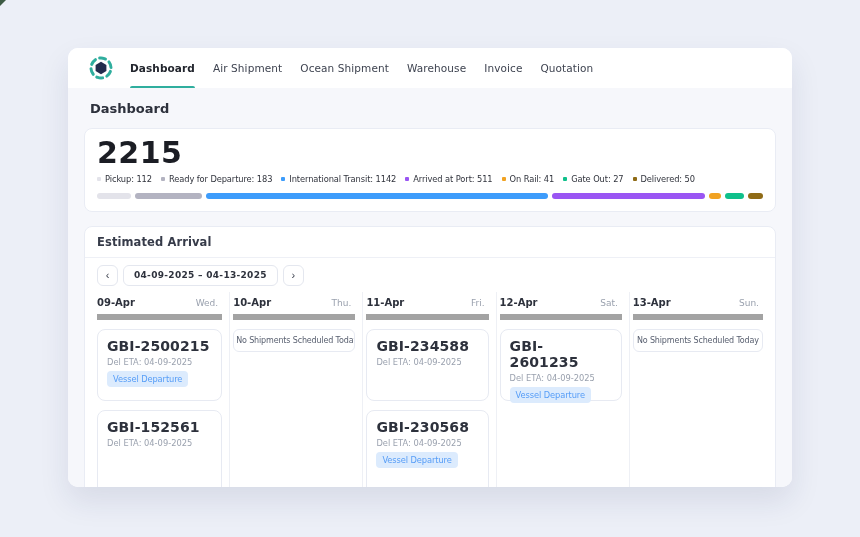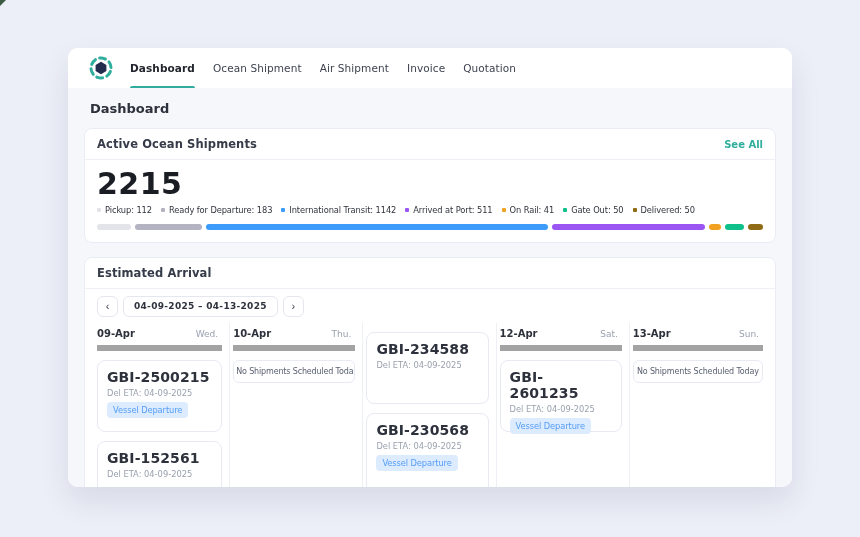--- a/index.html
+++ b/index.html
@@ -92,42 +92,41 @@
       <svg viewBox="0 0 26 26" width="26" height="26">
         <circle cx="13" cy="13" r="10" fill="none" stroke="#2fae9e" stroke-width="3" stroke-dasharray="6 4.5" stroke-linecap="round" transform="rotate(20 13 13)"></circle>
         <polygon points="13,6.8 18.4,9.9 18.4,16.1 13,19.2 7.6,16.1 7.6,9.9" fill="#232c4d"></polygon>
       </svg>
     </div>
     <div class="nav-items">
         <div class="nav-item active">
           <span>Dashboard</span>
         </div>
         <div class="nav-item">
+          <span>Air Shipment</span>
+        </div>
+        <div class="nav-item">
           <span>Ocean Shipment</span>
         </div>
         <div class="nav-item">
-          <span>Air Shipment</span>
+          <span>Warehouse</span>
         </div>
         <div class="nav-item">
           <span>Invoice</span>
         </div>
         <div class="nav-item">
           <span>Quotation</span>
         </div>
       </div>
   </div>
 
   <div class="content">
     <div class="page-title">Dashboard</div>
 
     <div class="card" id="shipments-card">
-      <div class="card-header">
-        <span class="card-title">Active Ocean Shipments</span>
-        <span class="see-all">See All</span>
-      </div>
       <div class="shipments-body">
         <div class="total">2215</div>
         <div class="legend">
             <div class="legend-item">
     <span class="legend-dot" style="background: rgb(227, 227, 234);"></span>
     <span>Pickup: 112</span>
   </div>
             <div class="legend-item">
     <span class="legend-dot" style="background: rgb(179, 179, 193);"></span>
     <span>Ready for Departure: 183</span>
@@ -139,21 +138,21 @@
             <div class="legend-item">
     <span class="legend-dot" style="background: rgb(154, 85, 243);"></span>
     <span>Arrived at Port: 511</span>
   </div>
             <div class="legend-item">
     <span class="legend-dot" style="background: rgb(241, 162, 34);"></span>
     <span>On Rail: 41</span>
   </div>
             <div class="legend-item">
     <span class="legend-dot" style="background: rgb(15, 192, 139);"></span>
-    <span>Gate Out: 50</span>
+    <span>Gate Out: 27</span>
   </div>
             <div class="legend-item">
     <span class="legend-dot" style="background: rgb(143, 107, 22);"></span>
     <span>Delivered: 50</span>
   </div>
           </div>
         <div class="bar">
             <div class="bar-seg" style="flex-grow: 112; background: rgb(227, 227, 234);"></div>
             <div class="bar-seg" style="flex-grow: 225; background: rgb(179, 179, 193);"></div>
             <div class="bar-seg" style="flex-grow: 1142; background: rgb(61, 156, 251);"></div>
@@ -196,20 +195,24 @@
   </div>
           </div>
           <div class="day-col">
     <div class="day-head">
       <span class="day-date">10-Apr</span>
       <span class="day-wd">Thu.</span>
     </div>
   <div class="empty-card">No Shipments Scheduled Today</div>
           </div>
           <div class="day-col">
+    <div class="day-head">
+      <span class="day-date">11-Apr</span>
+      <span class="day-wd">Fri.</span>
+    </div>
   <div class="ship-card">
     <div class="ship-id">GBI-234588</div>
     <div class="ship-eta">Del ETA: 04-09-2025</div>
 
   </div>
             <div class="ship-card tall">
     <div class="ship-id">GBI-230568</div>
     <div class="ship-eta">Del ETA: 04-09-2025</div>
     <span class="badge" style="background: rgb(220, 235, 253); color: rgb(86, 157, 247);">Vessel Departure</span>
   </div>

